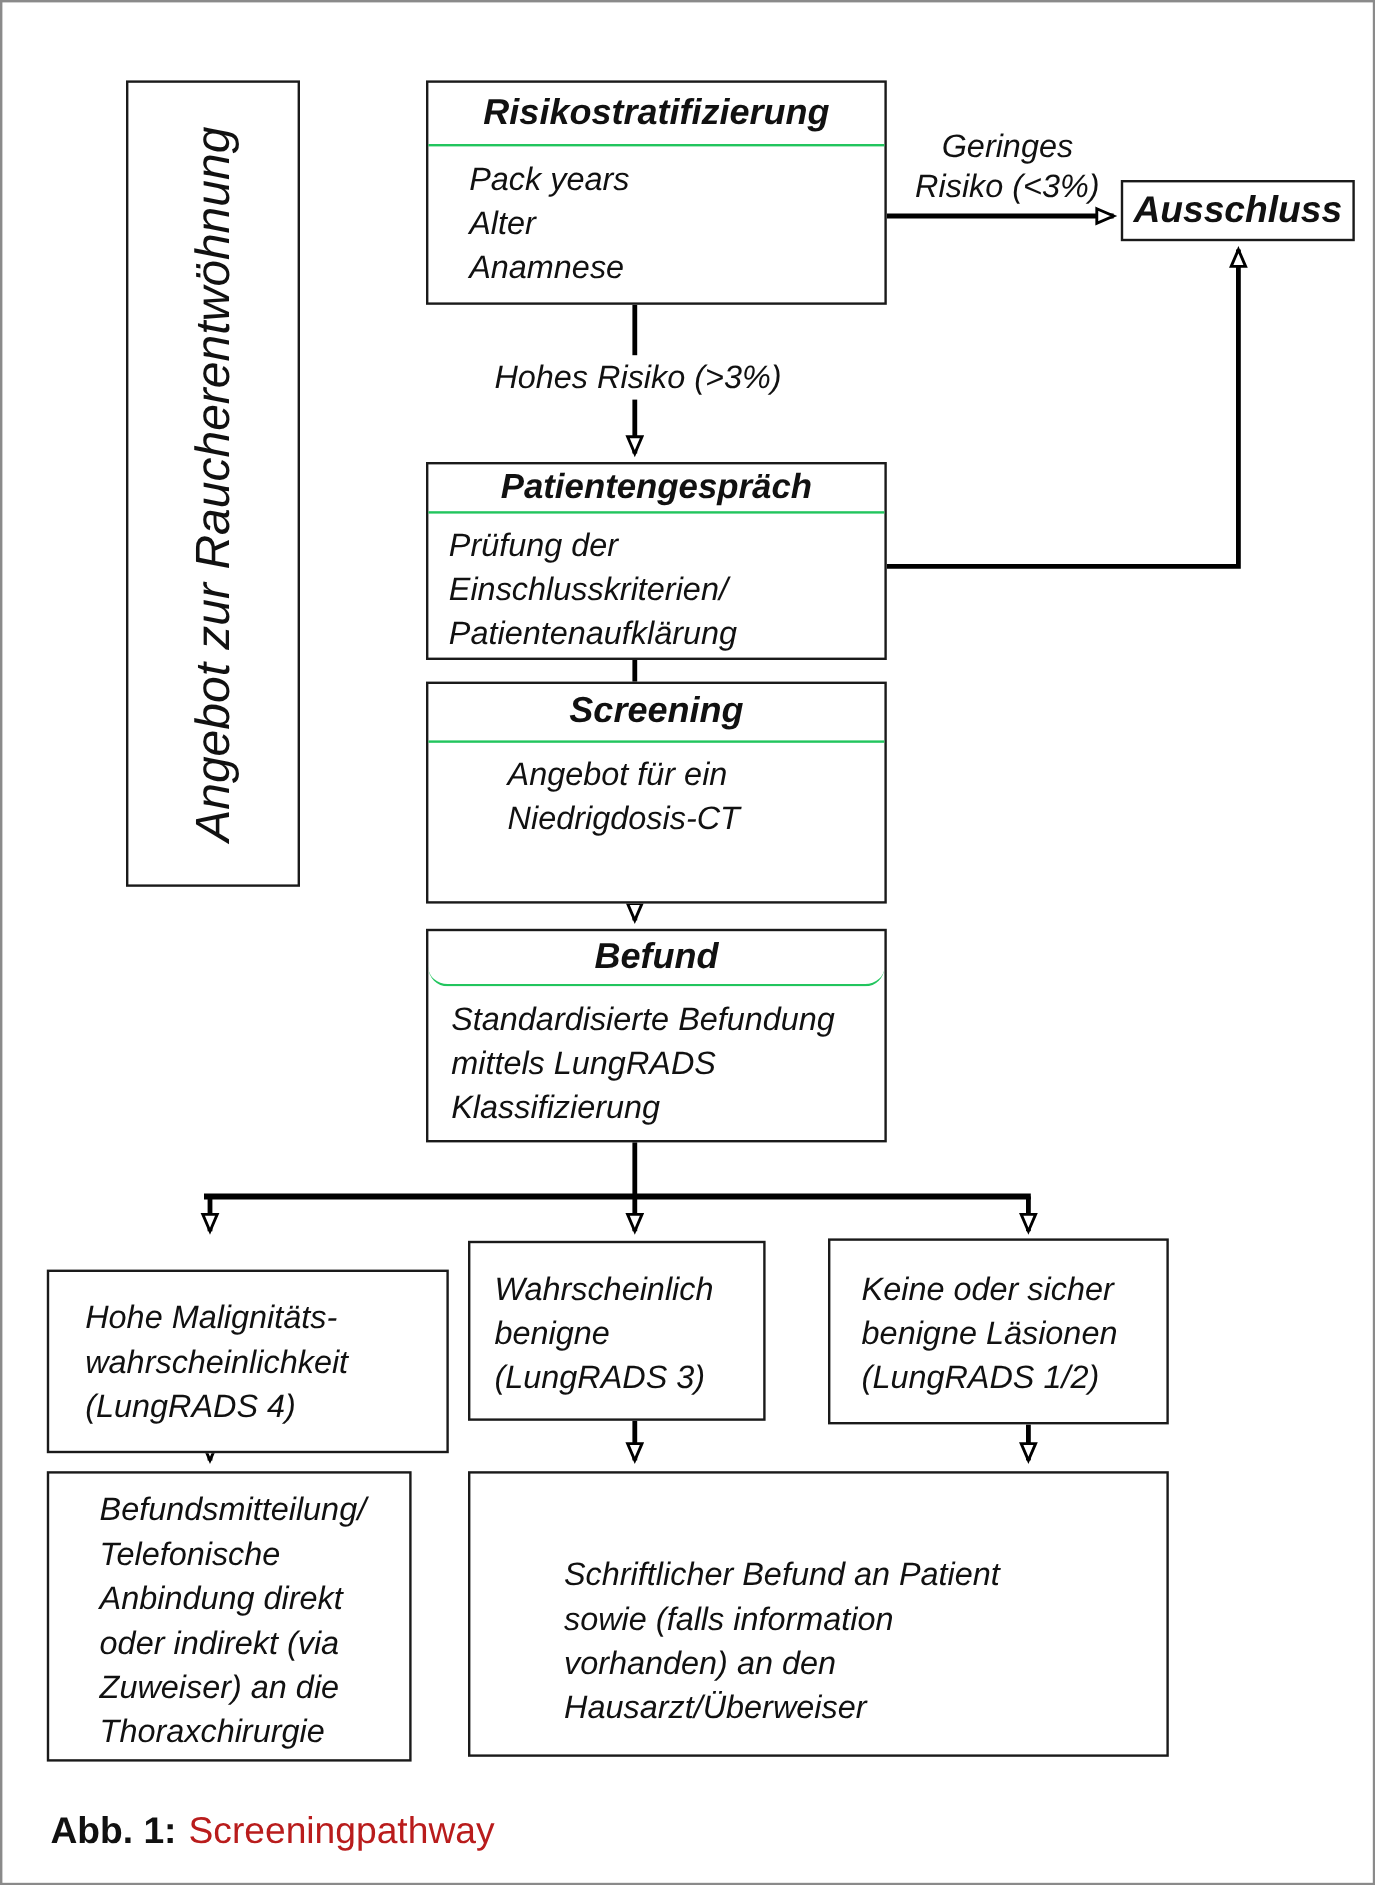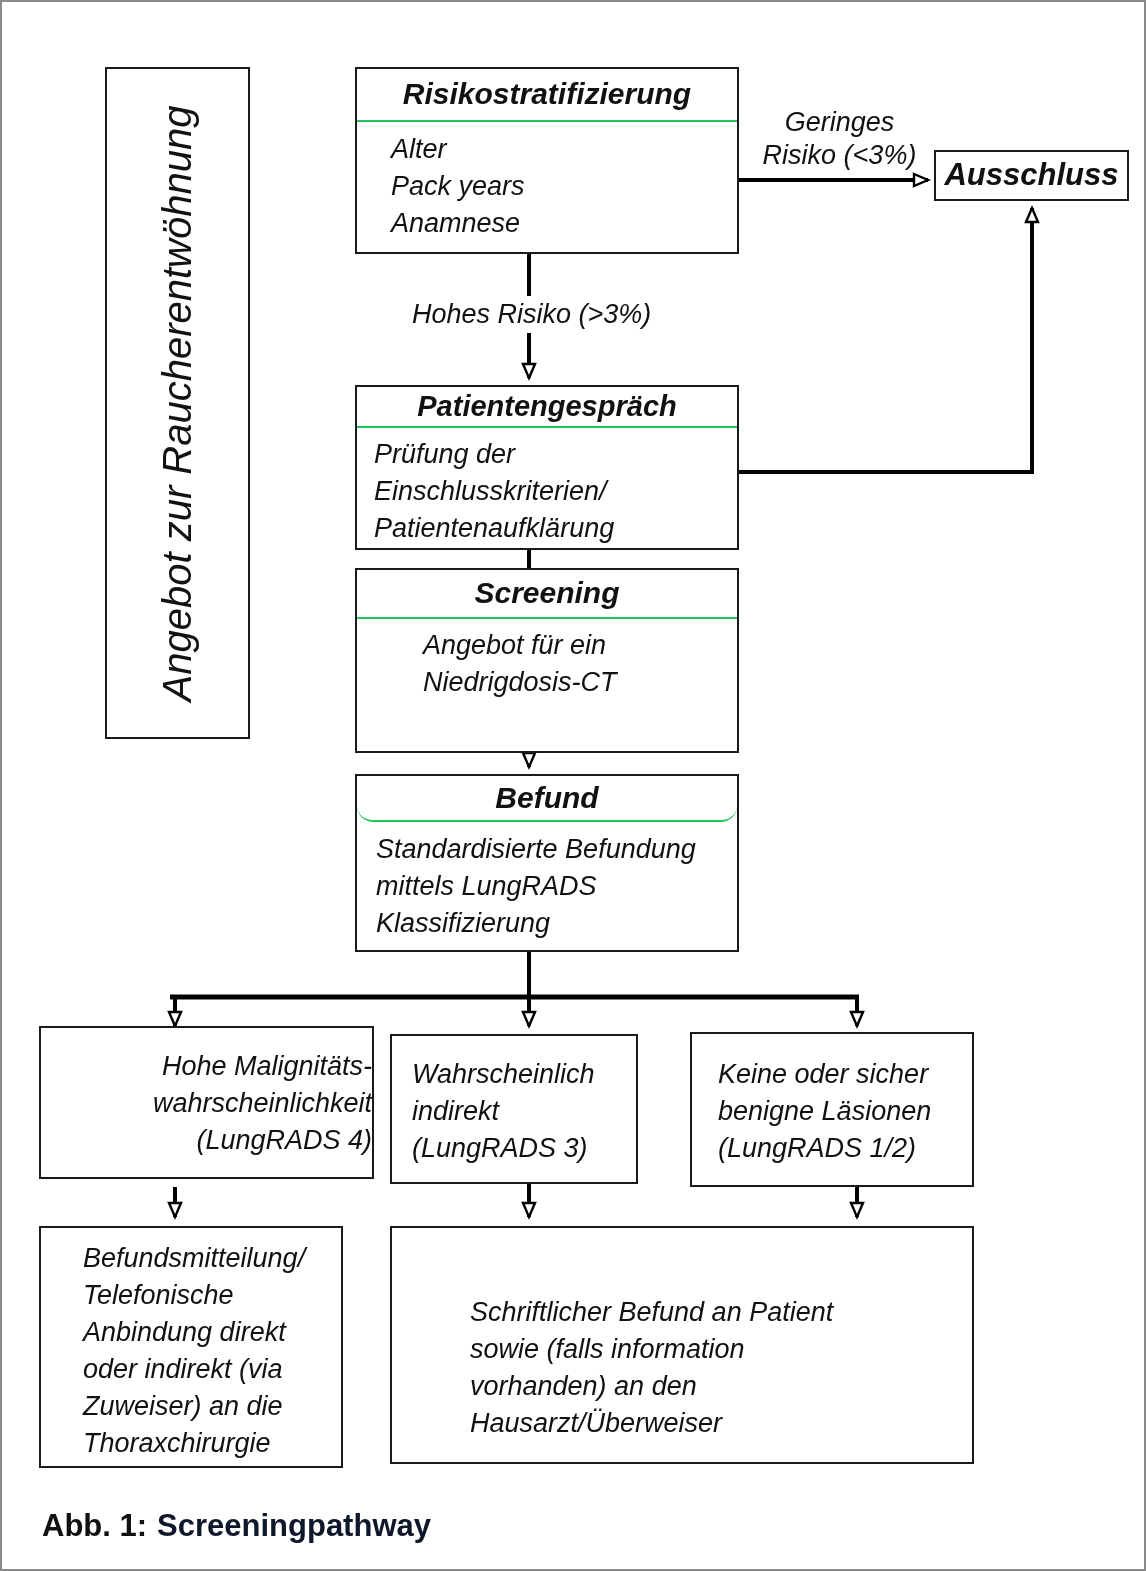--- a/index.html
+++ b/index.html
@@ -76,21 +76,21 @@
   #caption {
     position: absolute;
     left: 40px;
     top: 1506px;
     font-size: 31px;
     font-style: normal;
     z-index: 3;
     white-space: nowrap;
   }
   #caption .cap-label { font-weight: bold; }
-  #caption .cap-text { margin-left: 10px; font-weight: bold; color: #0f172a; margin-top: 48px; }
+  #caption .cap-text { margin-left: 10px; font-weight: normal; color: #b91c1c; margin-top: 48px; }
 </style>
 </head>
 <body>
 
 <div id="page">
 
   <svg id="connectors" viewBox="0 0 1146 1571" xmlns="http://www.w3.org/2000/svg">
     <defs>
       <marker id="ah" markerUnits="userSpaceOnUse" markerWidth="22" markerHeight="20" refX="16" refY="8" orient="auto">
         <path d="M2,2 L16,8 L2,14 Z" fill="#ffffff" stroke="#000000" stroke-width="2.4"></path>
@@ -113,22 +113,22 @@
     </g>
   </svg>
 
   <div class="box" id="side-box" style="left:103px; top:65px; width:145px; height:672px;">
     <div class="rotated">Angebot zur Raucherentwöhnung</div>
   </div>
 
   <div class="box" style="left:353px; top:65px; width:384px; height:187px;">
     <div class="box-title" style="height:53px; line-height:50px;">Risikostratifizierung</div>
     <div class="box-body" style="padding:9px 0 0 34px;">
+      <div>Pack years</div>
       <div>Alter</div>
-      <div>Pack years</div>
       <div>Anamnese</div>
     </div>
   </div>
 
   <div class="edge-label" style="left:745px; top:104px; width:185px; text-align:center;">
     <div>Geringes</div>
     <div>Risiko (&lt;3%)</div>
   </div>
 
   <div class="box" style="left:932px; top:148px; width:195px; height:51px;">
@@ -156,32 +156,32 @@
 
   <div class="box" style="left:353px; top:772px; width:384px; height:178px;">
     <div class="box-title" style="height:46px; line-height:43px;border-radius:16px;">Befund</div>
     <div class="box-body" style="padding:9px 0 0 19px;">
       <div>Standardisierte Befundung</div>
       <div>mittels LungRADS</div>
       <div>Klassifizierung</div>
     </div>
   </div>
 
-  <div class="box" style="left:37px; top:1024px; width:335px; height:153px;text-align:right;">
+  <div class="box" style="left:37px; top:1056px; width:335px; height:153px;">
     <div class="plain-body" style="padding:20px 0 0 30px;">
       <div>Hohe Malignitäts-</div>
       <div>wahrscheinlichkeit</div>
       <div>(LungRADS 4)</div>
     </div>
   </div>
 
   <div class="box" style="left:388px; top:1032px; width:248px; height:150px;">
     <div class="plain-body" style="padding:20px 0 0 20px;">
       <div>Wahrscheinlich</div>
-      <div>indirekt</div>
+      <div>benigne</div>
       <div>(LungRADS 3)</div>
     </div>
   </div>
 
   <div class="box" style="left:688px; top:1030px; width:284px; height:155px;">
     <div class="plain-body" style="padding:22px 0 0 26px;">
       <div>Keine oder sicher</div>
       <div>benigne Läsionen</div>
       <div>(LungRADS 1/2)</div>
     </div>

